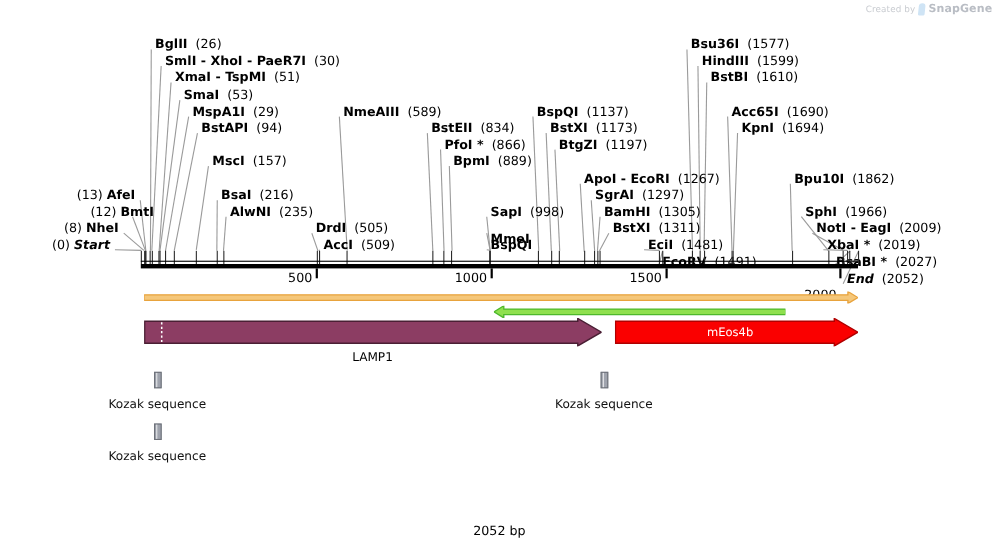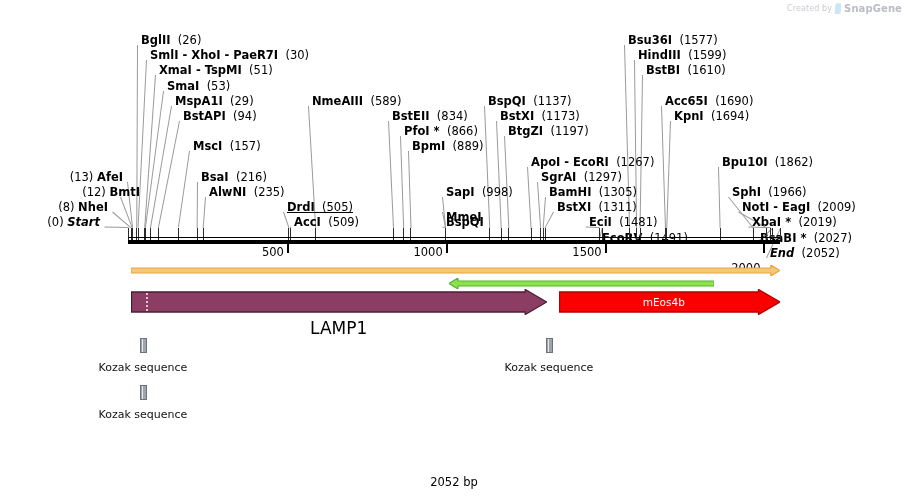--- a/index.html
+++ b/index.html
@@ -41,21 +41,21 @@
   .leader{position:absolute;background:#9a9a9a;width:1px;transform-origin:top center;}
 
   
   #axisbar{position:absolute;background:#000;}
   .tick{position:absolute;width:1px;background:#2b2b2b;}
   .bigtick{position:absolute;width:2px;background:#000;}
   .ticklabel{position:absolute;font-size:11.5px;color:#000;text-align:right;}
 
   
   .arrowline{position:absolute;}
-  .feat-label{position:absolute;font-size:17px;color:#000;white-space:nowrap;}
+  .feat-label{position:absolute;font-size:11px;color:#000;white-space:nowrap;}
   .feat-label.inside{color:#fff;font-size:10.5px;}
 
   
   .kozak-mark{position:absolute;width:5px;background:#9fa3ad;border:1px solid #6e727a;}
   .kozak-mark .slit{position:absolute;left:1px;top:0;width:1px;height:100%;background:#ffffff;opacity:.75;}
   .kozak-text{position:absolute;font-size:11px;color:#111;white-space:nowrap;text-align:center;}
 
   
   .title{position:absolute;width:100%;text-align:center;font-weight:bold;font-size:15px;color:#000;}
   .subtitle{position:absolute;width:100%;text-align:center;font-size:11.5px;color:#000;}
@@ -123,21 +123,21 @@
       <div class="lbl" style="top: 93.8px; left: 175px;"><span class="nm">MspA1I</span> &nbsp;<span class="pos">(29)</span></div>
       <div class="lbl" style="top: 109px; left: 183px; text-align: center;"><span class="nm">BstAPI</span> &nbsp;<span class="pos">(94)</span></div>
       <div class="lbl" style="top: 139.4px; left: 193px;"><span class="nm">MscI</span> &nbsp;<span class="pos">(157)</span></div>
       <div class="lbl" style="top: 169.8px; left: 201px;"><span class="nm">BsaI</span> &nbsp;<span class="pos">(216)</span></div>
       <div class="lbl" style="top: 185px; left: 209px;"><span class="nm">AlwNI</span> &nbsp;<span class="pos">(235)</span></div>
       <div class="lbl right" style="top: 169.8px; left: 0px; width: 123px; text-align: right;"><span class="pos">(13)</span> <span class="nm">AfeI</span></div>
       <div class="lbl right" style="top: 185px; left: 0px; width: 116px; text-align: right; padding-left: 24px;"><span class="pos">(12)</span> <span class="nm">BmtI</span></div>
       <div class="lbl right" style="top: 200.2px; left: 0px; width: 108px; text-align: right;"><span class="pos">(8)</span> <span class="nm">NheI</span></div>
       <div class="lbl right" style="top: 215.4px; left: 0px; width: 100px; text-align: right;"><span class="pos">(0)</span> <span class="it">Start</span></div>
       <div class="lbl" style="top: 93.8px; left: 312px;"><span class="nm">NmeAIII</span> &nbsp;<span class="pos">(589)</span></div>
-      <div class="lbl" style="top: 200.2px; left: 287px; text-decoration: underline;"><span class="nm">DrdI</span> &nbsp;<span class="pos">(505)</span></div>
+      <div class="lbl" style="top: 200.2px; left: 287px;"><span class="nm">DrdI</span> &nbsp;<span class="pos">(505)</span></div>
       <div class="lbl" style="top: 215.4px; left: 294px;"><span class="nm">AccI</span> &nbsp;<span class="pos">(509)</span></div>
       <div class="lbl" style="top: 109px; left: 392px;"><span class="nm">BstEII</span> &nbsp;<span class="pos">(834)</span></div>
       <div class="lbl" style="top: 124.2px; left: 404px;"><span class="nm">PfoI *</span> &nbsp;<span class="pos">(866)</span></div>
       <div class="lbl" style="top: 139.4px; left: 412px;"><span class="nm">BpmI</span> &nbsp;<span class="pos">(889)</span></div>
       <div class="lbl" style="top: 185px; left: 446px;"><span class="nm">SapI</span> &nbsp;<span class="pos">(998)</span></div>
       <div class="lbl" style="top: 200.2px; left: 446px; margin-top: 10px;"><span class="nm">MmeI</span></div>
       <div class="lbl" style="top: 215.4px; left: 446px;"><span class="nm">BspQI</span></div>
       <div class="lbl" style="top: 93.8px; left: 488px;"><span class="nm">BspQI</span> &nbsp;<span class="pos">(1137)</span></div>
       <div class="lbl" style="top: 109px; left: 500px;"><span class="nm">BstXI</span> &nbsp;<span class="pos">(1173)</span></div>
       <div class="lbl" style="top: 124.2px; left: 508px;"><span class="nm">BtgZI</span> &nbsp;<span class="pos">(1197)</span></div>

